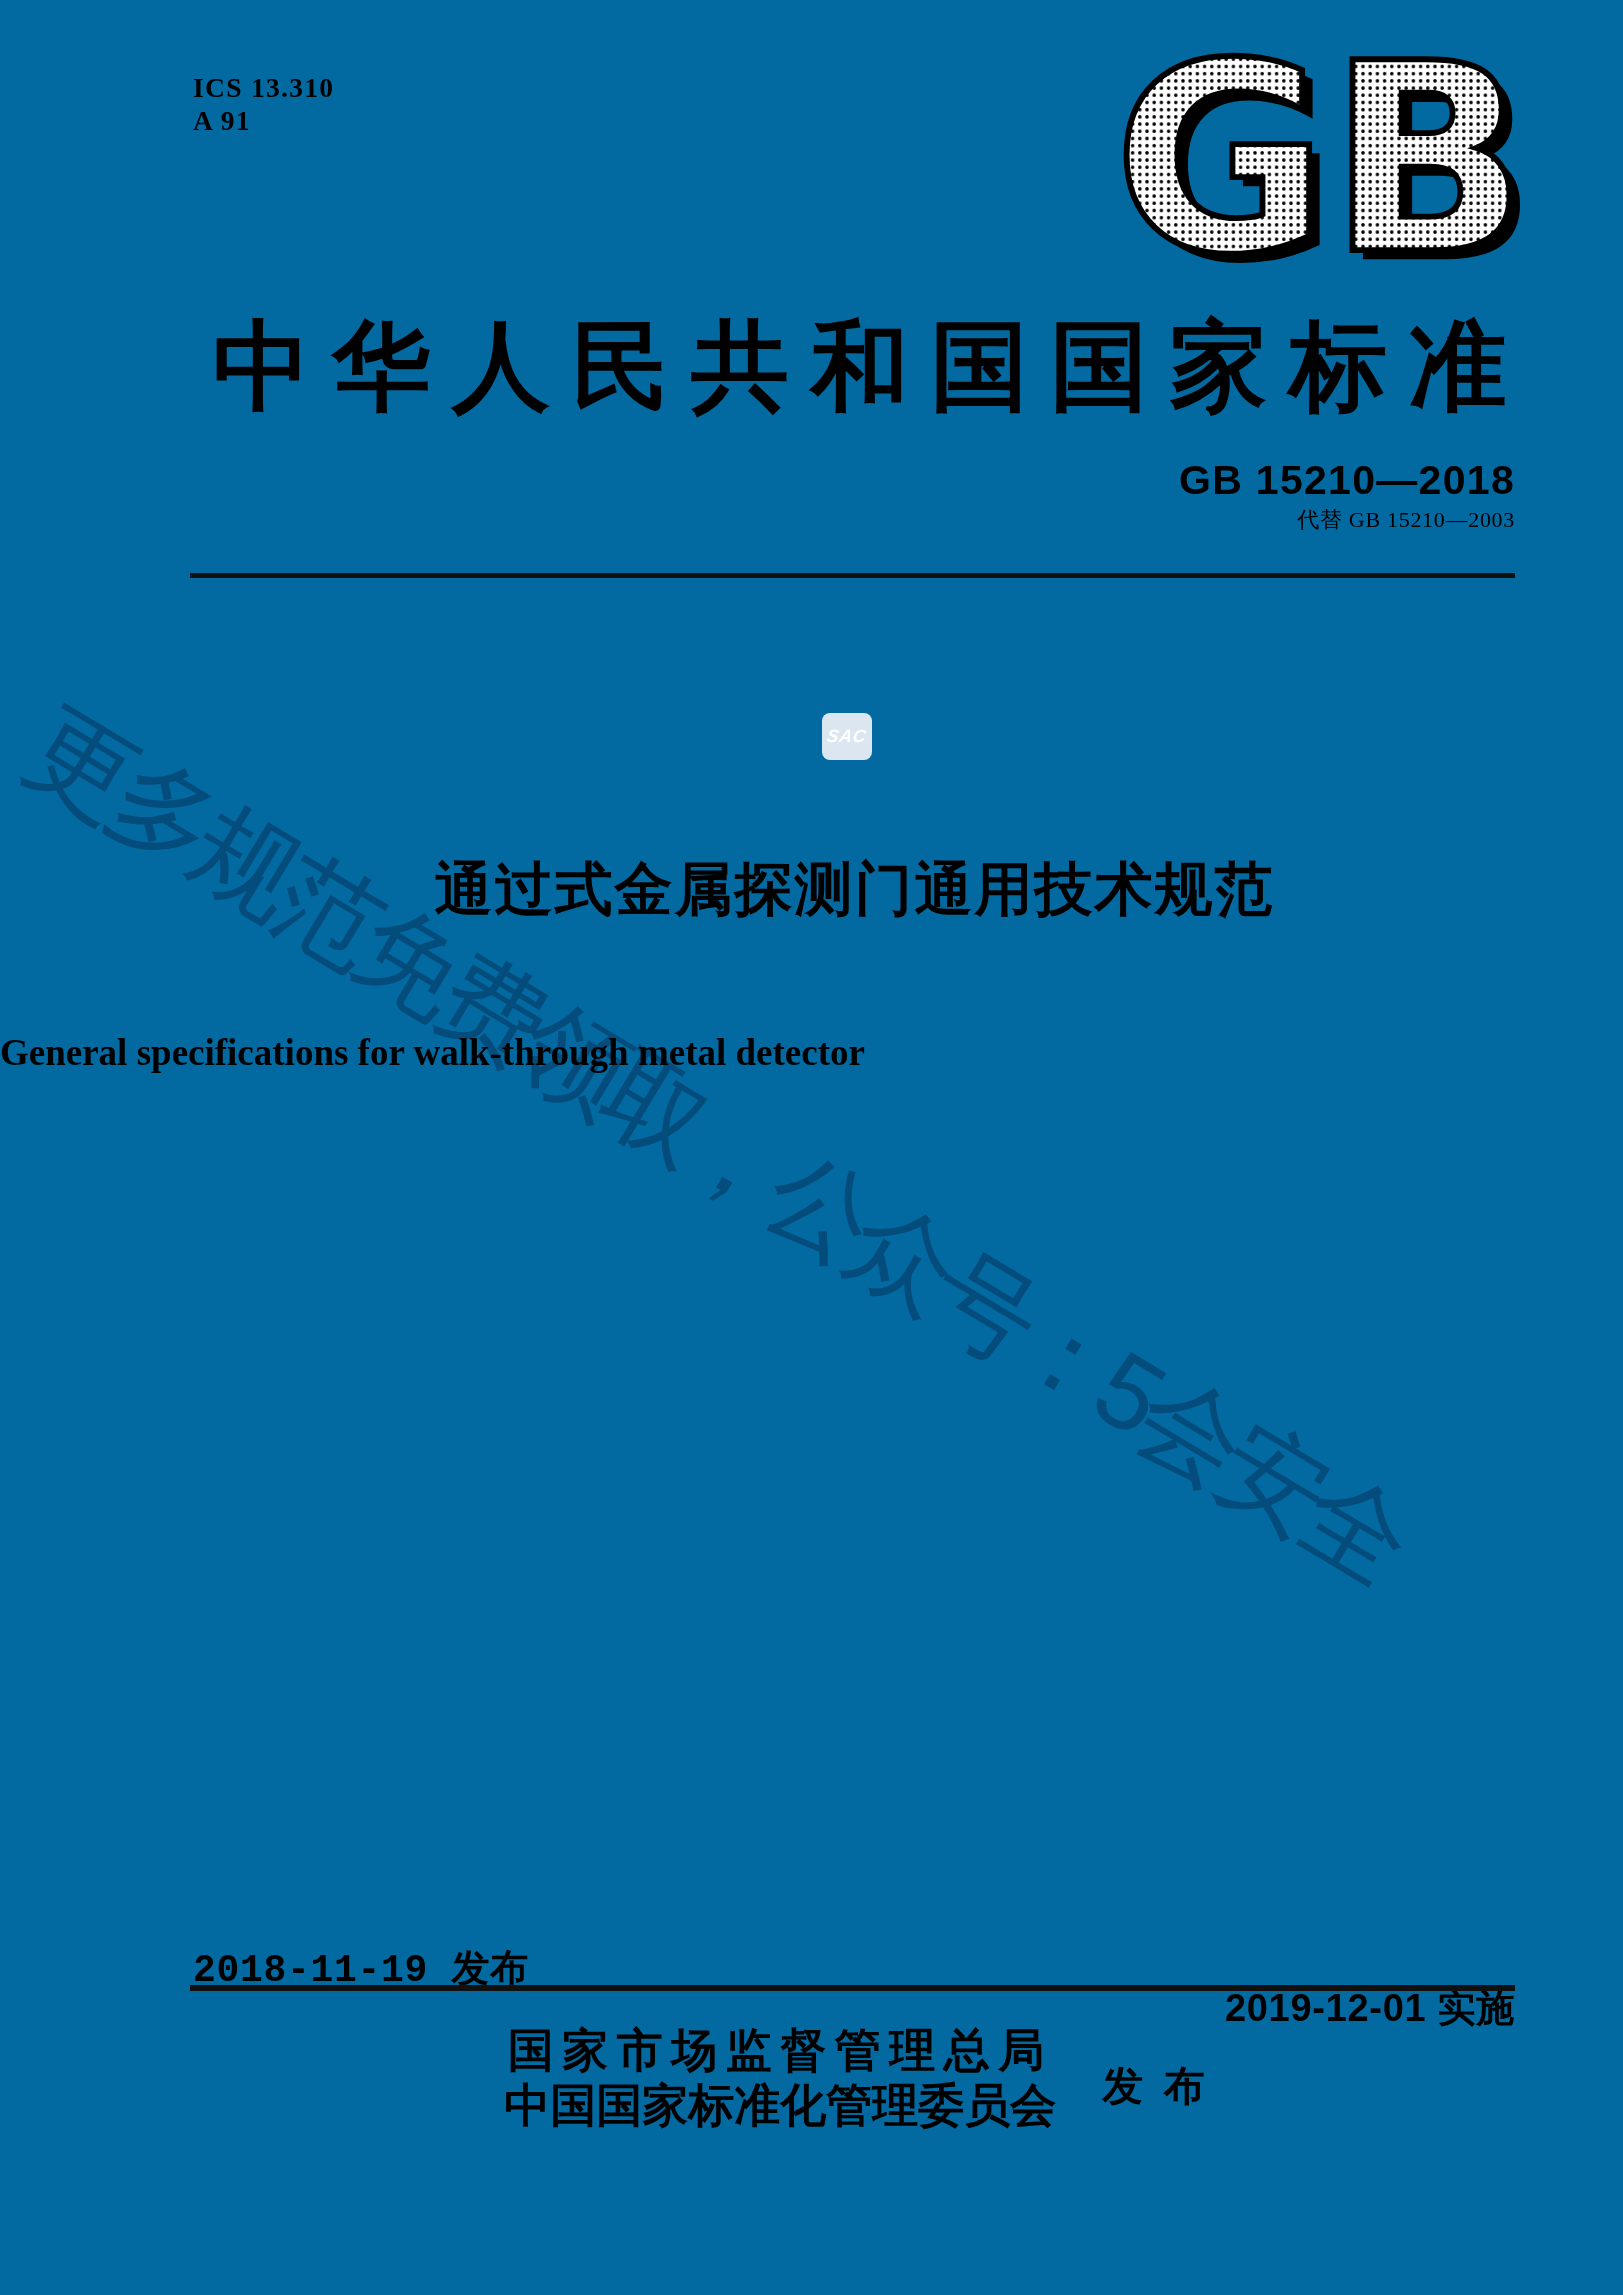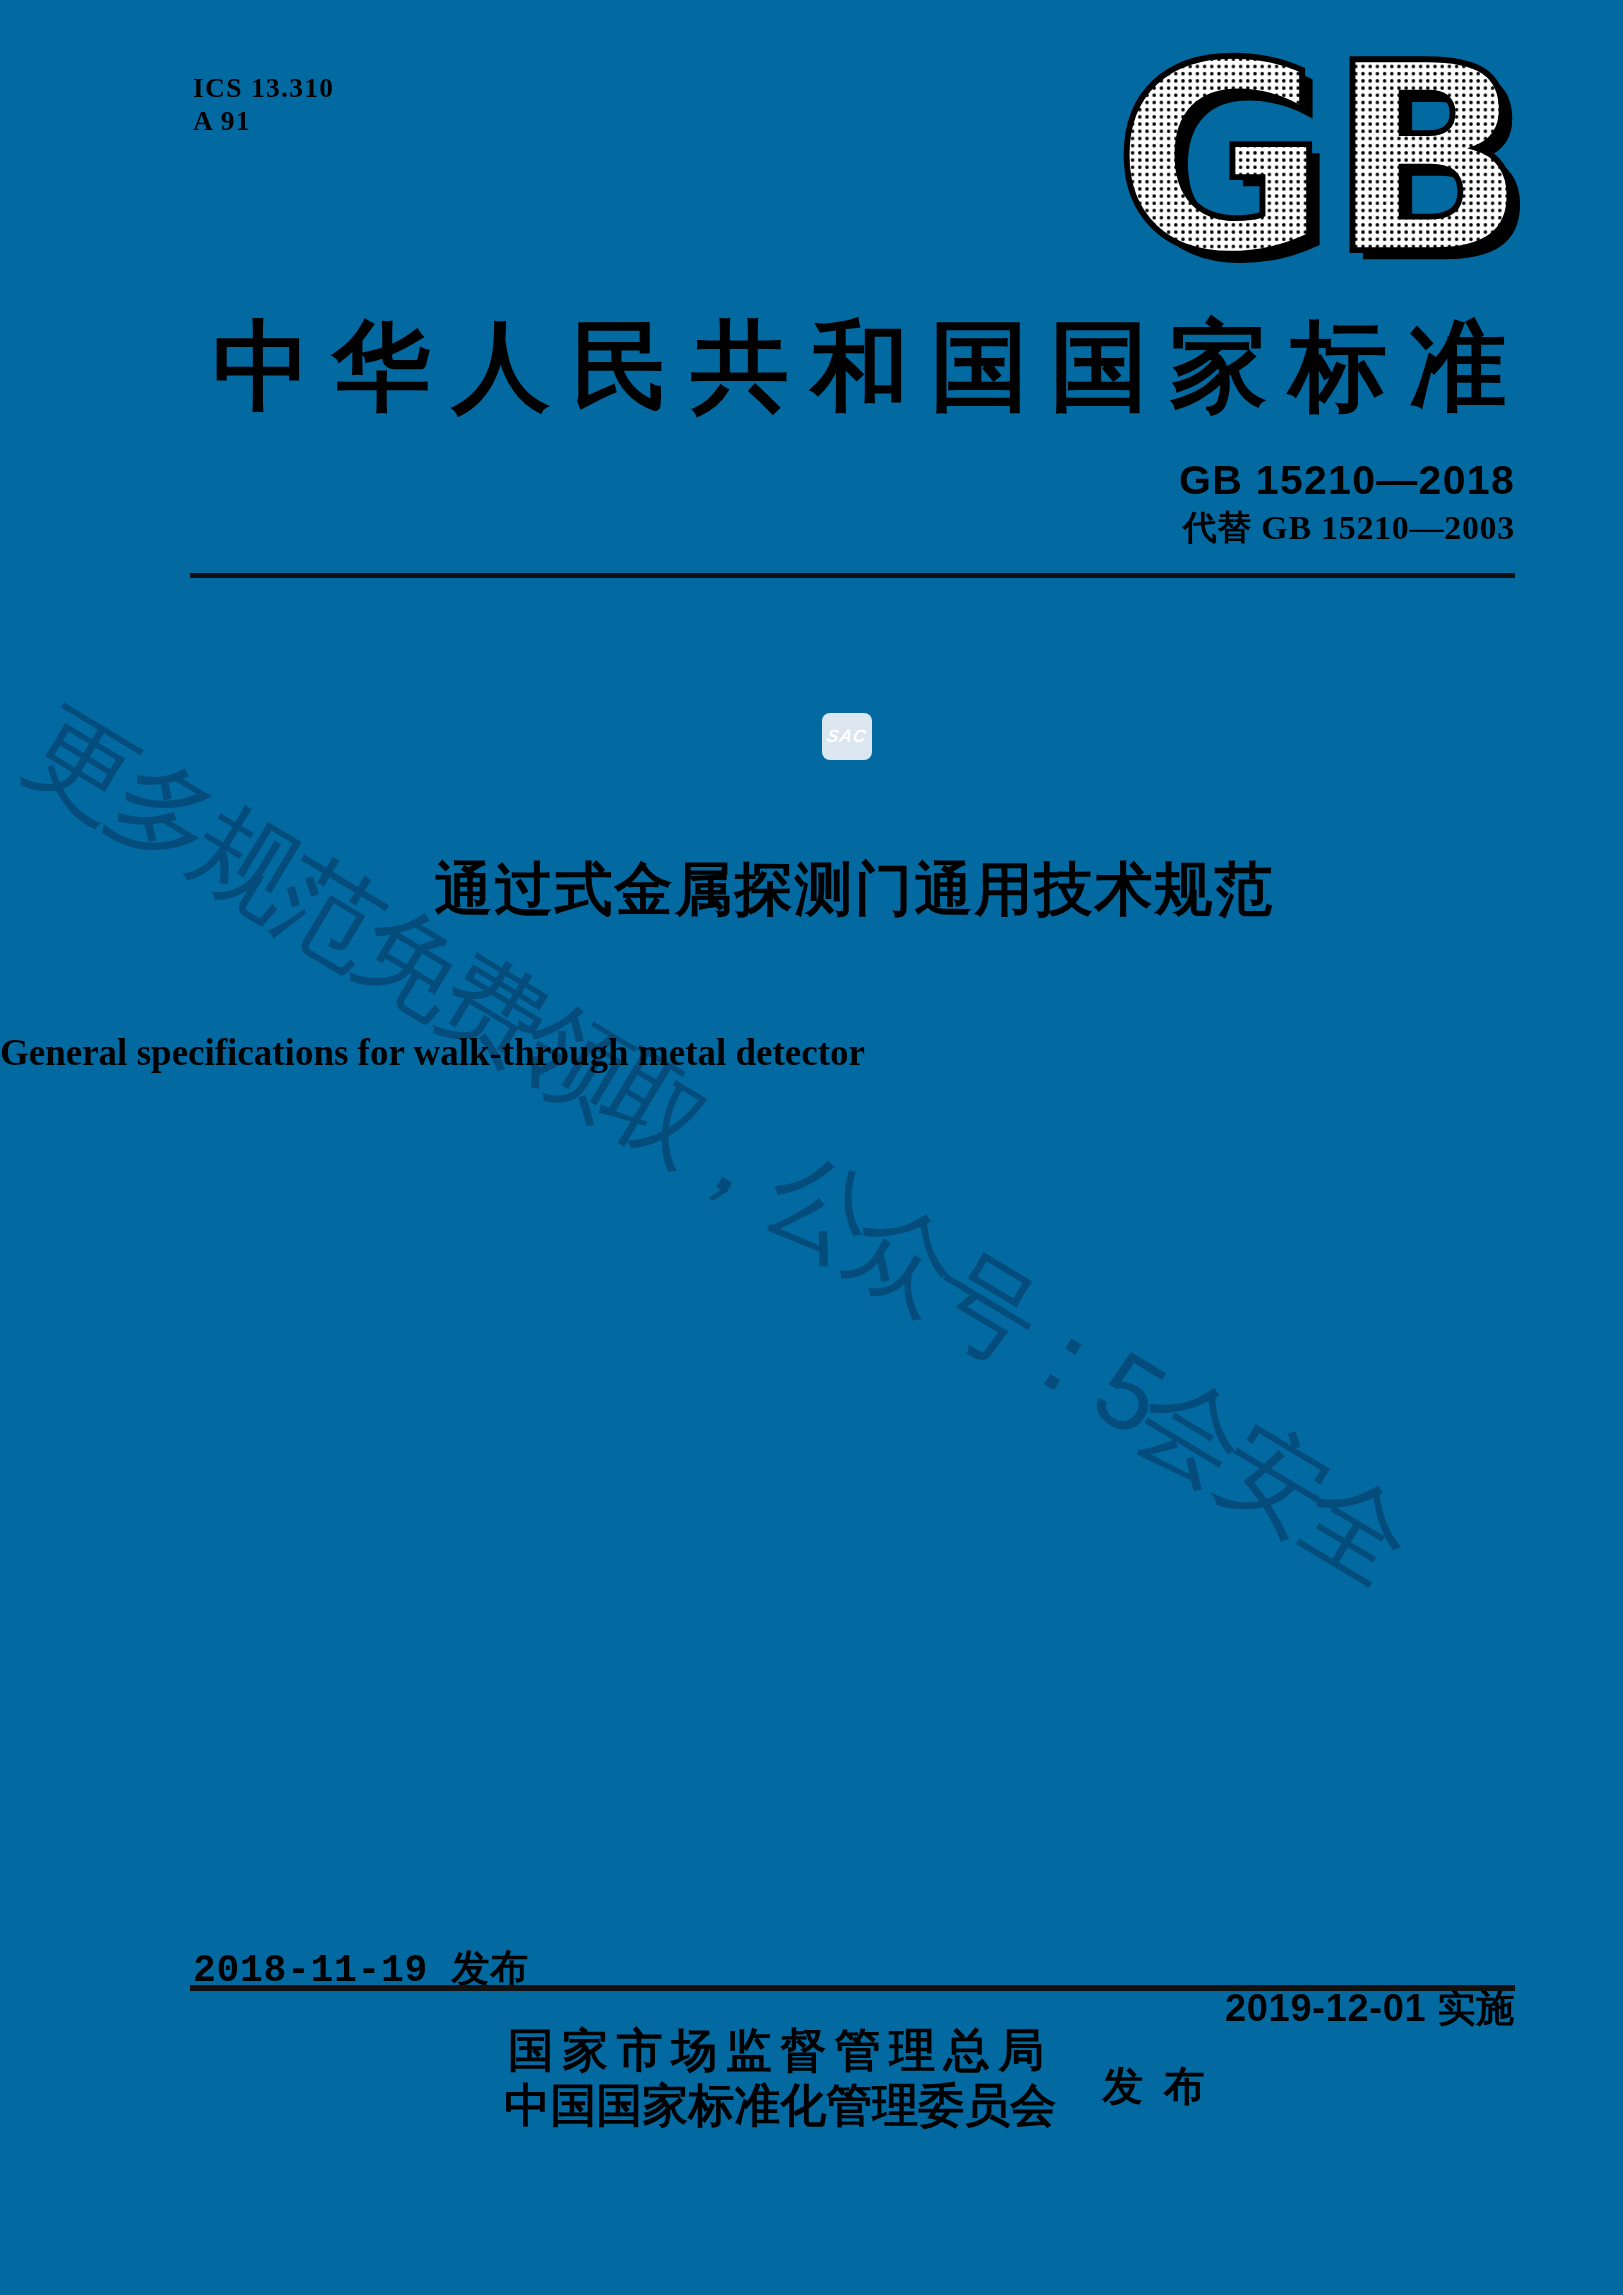--- a/index.html
+++ b/index.html
@@ -29,21 +29,21 @@
     margin-left:10px;
   }
   .std-no{
     position:absolute;right:108px;top:457px;
     font-family:"Liberation Sans","DejaVu Sans",sans-serif;
     font-weight:700;font-size:41px;letter-spacing:1.3px;text-align:right;
   }
   .std-replaces{
     position:absolute;right:108px;top:505px;
     font-family:"Liberation Serif","DejaVu Serif",serif;
-    font-weight:700;font-size:34px;letter-spacing:0.7px;text-align:center;
+    font-weight:400;font-size:22px;letter-spacing:0.7px;text-align:center;
   }
   .rule-top{
     position:absolute;left:190px;top:573px;width:1325px;height:4.6px;background:#111;
   }
   
   .sac-badge{
     position:absolute;left:822px;top:713px;width:50px;height:47px;
     background:#dce6f1;border-radius:7.9px;
     display:flex;align-items:center;justify-content:center;
   }

